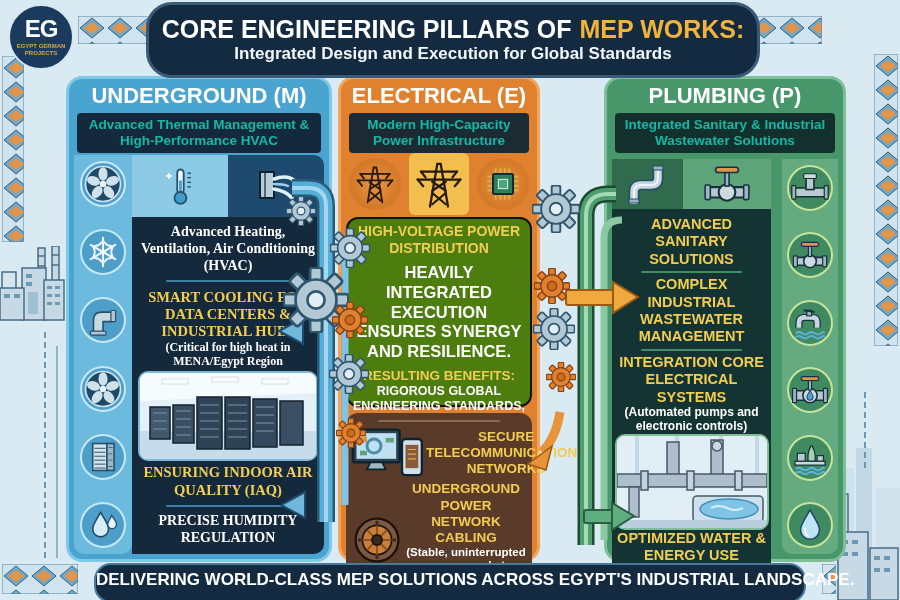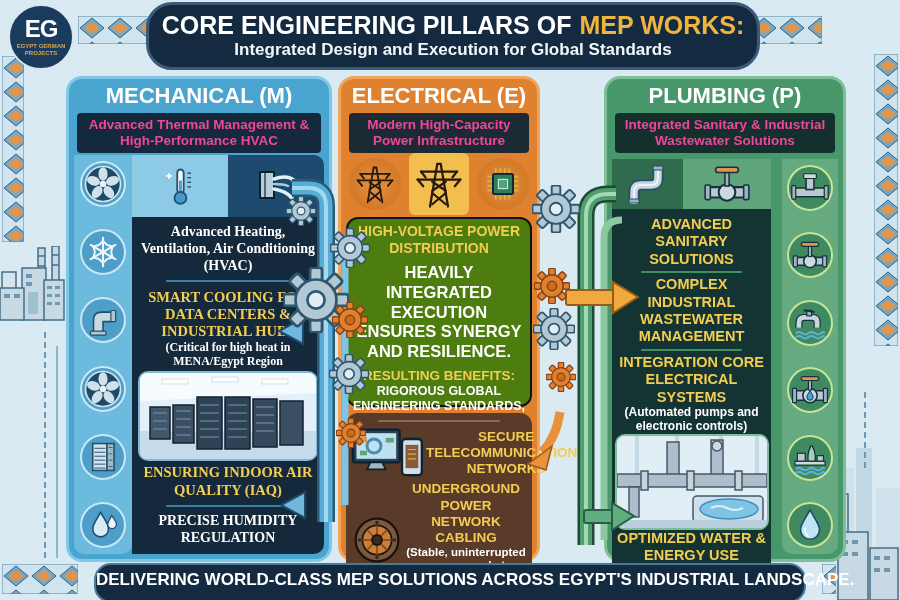--- a/index.html
+++ b/index.html
@@ -1,34 +1,34 @@
 <!DOCTYPE html>
 <html><head>
 <meta charset="utf-8">
 <style>
   html,body{margin:0;padding:0;}
   body{font-family:"Liberation Sans",sans-serif;}
   .stage{position:relative;width:900px;height:600px;background:#d9eaf3;overflow:hidden;}
   svg{display:block;}
   
-  .header-banner{position:absolute;left:146px;top:2px;width:614px;height:68px;background:#132a40;
+  .header-banner{position:absolute;left:146px;top:2px;width:614px;height:76px;background:#132a40;
     border:3px solid #3a5a78;border-radius:26px;box-sizing:border-box;display:flex;flex-direction:column;
     align-items:center;justify-content:center;z-index:6;}
   .title-line{font-size:25px;font-weight:bold;color:#ffffff;white-space:nowrap;line-height:1.05;}
   .title-hl{color:#f0b43c;margin-left:8px;}
   .hdr-sub{font-size:17px;font-weight:bold;color:#f2f7fa;margin-top:2px;white-space:nowrap;}
   .logo{position:absolute;left:8px;top:4px;width:66px;height:66px;border-radius:50%;background:#1b3b5e;
     border:2px solid #d6e7f1;box-sizing:border-box;z-index:7;display:flex;flex-direction:column;
     align-items:center;justify-content:center;}
   .logo-mono{font-size:24px;font-weight:bold;color:#ffffff;letter-spacing:-1px;line-height:1;}
   .logo-cap{font-size:6px;font-weight:bold;color:#d8a84a;text-align:center;line-height:1.2;margin-top:2px;}
   
   .col{position:absolute;top:76px;height:486px;border-radius:16px;box-sizing:border-box;z-index:2;}
   .col-title{height:34px;line-height:34px;text-align:center;color:#fff;font-weight:bold;font-size:22px;}
-  .col-subbar{margin:0 8px;border-radius:4px;color:#ec4899;font-weight:bold;font-size:13.5px;text-align:center;
+  .col-subbar{margin:0 8px;border-radius:4px;color:#14b8a6;font-weight:bold;font-size:13.5px;text-align:center;
     padding:4px 2px;line-height:1.2;}
   .col-mech{left:66px;width:266px;background:#49a4d0;border:3px solid #7fc8e8;}
   .col-elec{left:338px;width:202px;background:#e0812f;border:3px solid #f0a45c;}
   .col-plumb{left:604px;width:242px;background:#47976b;border:3px solid #7fbf98;}
   .mech-body{position:absolute;left:5px;right:5px;top:76px;bottom:5px;display:flex;font-family:Liberation Serif, serif;}
   .mech-strip{width:58px;background:#6cbade;border-radius:0 0 10px 10px;display:flex;flex-direction:column;
     align-items:center;justify-content:space-between;padding:6px 0;}
   .icon-circ{width:46px;height:46px;border-radius:50%;background:#4d9fca;border:2px solid #c8e8f4;
     box-sizing:border-box;display:flex;align-items:center;justify-content:center;}
   .mech-main{flex:1;display:flex;flex-direction:column;min-width:0;}
@@ -409,21 +409,21 @@
 
   <div class="logo">
     <div class="logo-mono">EG</div>
     <div class="logo-cap">
       <div>EGYPT GERMAN</div>
       <div>PROJECTS</div>
     </div>
   </div>
 
   <div class="col col-mech">
-    <div class="col-title">MECHANICAL (M)</div>
+    <div class="col-title">UNDERGROUND (M)</div>
     <div class="col-subbar" style="background:#15293c">Advanced Thermal Management &amp; High-Performance HVAC</div>
     <div class="mech-body">
       <div class="mech-strip">
         <div class="icon-circ">
             <svg width="40" height="40">
               <use href="#i-fan"></use>
             </svg>
           </div>
         <div class="icon-circ">
             <svg width="38" height="38">

